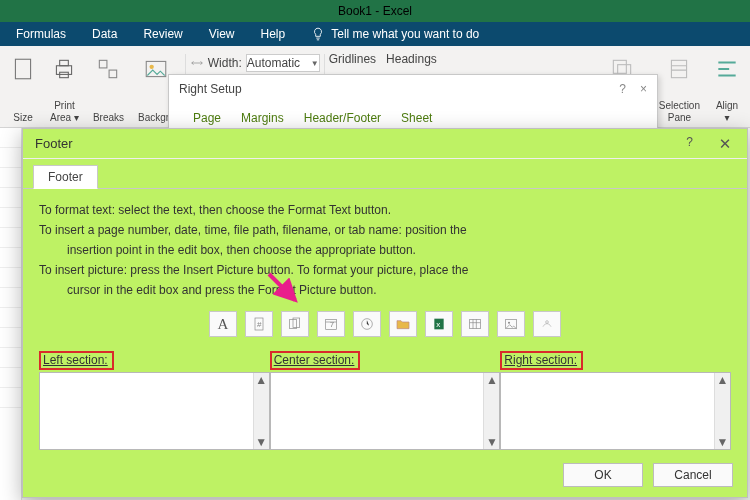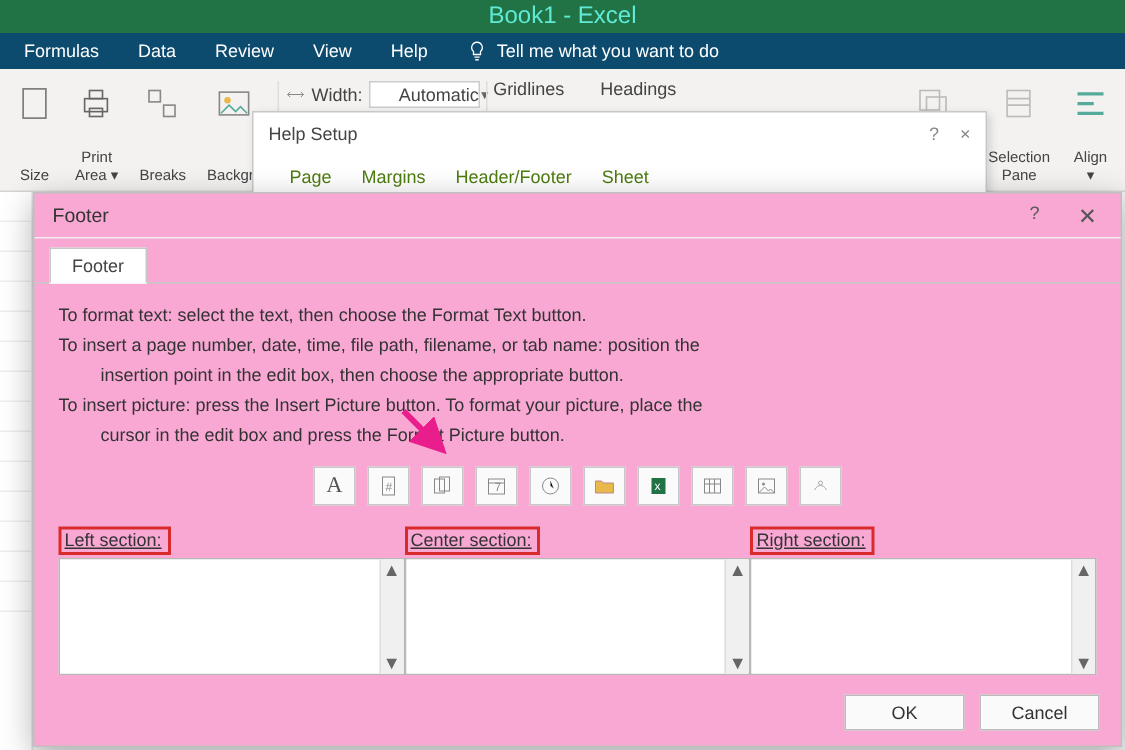--- a/index.html
+++ b/index.html
@@ -1,37 +1,37 @@
 <!DOCTYPE html>
 <html><head>
 <meta charset="utf-8">
 <style>
 *{box-sizing:border-box;margin:0;padding:0;font-family:"Segoe UI",Arial,sans-serif;font-size:12px}
 body{width:750px;height:500px;background:#f3f3f3;overflow:hidden;position:relative}
-.titlebar{height:22px;background:#217346;color:#5eead4;text-align:center;line-height:22px;font-size:16px}
+.titlebar{height:22px;background:#217346;color:#000000;text-align:center;line-height:22px;font-size:12px}
 .ribbon-tabs{height:24px;background:#0c4a6e;color:#fff;display:flex;align-items:center;padding-left:16px;gap:26px}
 .ribbon-tabs span{font-size:12px;cursor:pointer}
 .tellme{display:flex;align-items:flex-start;gap:6px}
 .tellme svg{width:14px;height:14px}
 .ribbon{height:82px;background:#f3f2f1;border-bottom:1px solid #d4d4d4;display:flex;align-items:flex-start;padding:4px 4px 0 4px;gap:2px}
 .rgroup{display:flex;flex-direction:column;align-items:center;padding:2px 6px;height:76px;justify-content:space-between}
 .rgroup .lbl{font-size:10px;color:#444;text-align:center;line-height:12px}
 .sep{width:1px;height:68px;background:#ddd;margin:4px 2px}
 .smallrow{display:flex;align-items:center;gap:4px;font-size:11px;color:#444;padding:2px 0}
-.combo{border:1px solid #ccc;background:#fff;height:18px;width:74px;display:flex;align-items:center;padding:0 19px;justify-content:space-between}
+.combo{border:1px solid #ccc;background:#fff;height:18px;width:74px;display:flex;align-items:center;padding:0 0;justify-content:space-between}
 .chev{font-size:8px;color:#666}
-.ckline{display:flex;gap:24px;font-size:11px;color:#444}
+.ckline{display:flex;gap:10px;font-size:11px;color:#444}
 .rightgrp{margin-left:auto;display:flex;align-items:flex-start;gap:2px}
 .pagesetup{position:absolute;left:168px;top:74px;width:490px;height:64px;background:#fff;border:1px solid #c8c8c8;box-shadow:2px 2px 6px rgba(0,0,0,.15)}
 .ps-title{display:flex;justify-content:space-between;align-items:center;height:28px;padding:0 10px;color:#444;font-size:12px}
 .ps-close{display:flex;gap:14px;color:#888;font-size:12px}
 .ps-tabs{display:flex;gap:20px;padding:8px 24px 0 24px;color:#4d7c0f;font-size:12px}
 .ps-tabs span{padding-bottom:4px}
 .ps-tabs .act{border-bottom:2px solid #666}
-.footer-dlg{position:absolute;left:22px;top:128px;width:726px;height:370px;background:#f9a8d4;border:1px solid #bfbfbf;box-shadow:0 6px 20px rgba(0,0,0,.3)}
+.footer-dlg{position:absolute;left:22px;top:128px;width:726px;height:370px;background:#bef264;border:1px solid #bfbfbf;box-shadow:0 6px 20px rgba(0,0,0,.3)}
 .fd-title{display:flex;justify-content:space-between;align-items:center;height:30px;padding:0 12px;border-bottom:1px solid #eee}
 .fd-title .t{font-size:13px;color:#333}
 .fd-title .ctl{display:flex;gap:22px;color:#555;font-size:12px}
 .fd-xbtn{font-size:15px;cursor:pointer;width:20px;text-align:center}
 .fd-tab{margin:6px 0 0 10px}
 .fd-tab span{display:inline-block;border:1px solid #c8c8c8;border-bottom:1px solid #fff;padding:4px 14px;font-size:12px;color:#444;background:#fff;position:relative;z-index:2}
 .fd-body{border-top:1px solid #c8c8c8;margin-top:-1px;padding:12px 16px}
 .instr{font-size:12px;color:#333;line-height:18px;margin-bottom:2px}
 .instr.ind{padding-left:28px}
 .toolrow{display:flex;justify-content:center;gap:8px;margin:12px 0 14px 0}
@@ -171,21 +171,21 @@
     <div></div>
     <div></div>
     <div></div>
     <div></div>
     <div></div>
     <div></div>
 </div>
 
 <div class="pagesetup">
   <div class="ps-title">
-    <span>Help Setup</span>
+    <span>Right Setup</span>
     <div class="ps-close">
       <span>?</span>
       <span>×</span>
     </div>
   </div>
   <div class="ps-tabs">
     <span>Page</span>
     <span>Margins</span>
     <span class="act">Header/Footer</span>
     <span>Sheet</span>

